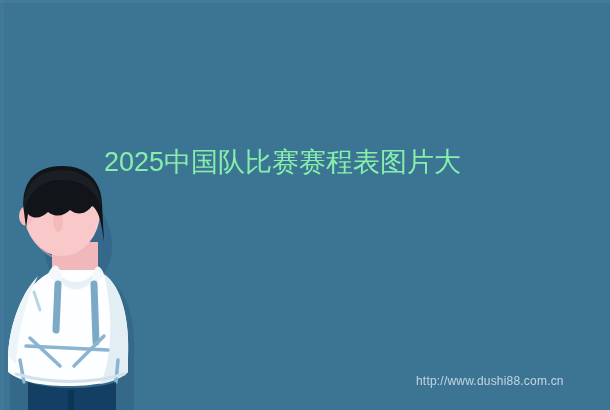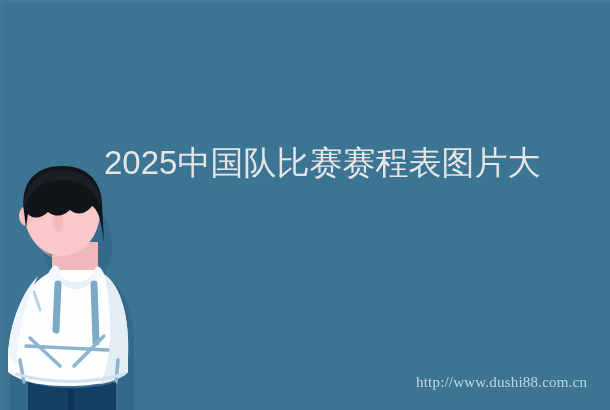--- a/index.html
+++ b/index.html
@@ -32,39 +32,38 @@
   }
 
   
   .title-block {
     position: absolute;
     left: 104px;
     top: 141px;
     width: 480px;
   }
   .title-line {
-    color: #e5e5e5;
-    font-size: 33px;
+    color: #86efac;
+    font-size: 27px;
     line-height: 43px;
     letter-spacing: 0px;
     white-space: nowrap;
     font-weight: 400;
   }
 
   
   .watermark {
     position: absolute;
     left: 416px;
     top: 374px;
     color: #dfe9ef;
     opacity: 0.82;
-    font-size: 15px;
+    font-size: 12px;
     letter-spacing: 0.2px;
     white-space: nowrap;
-    font-family: Liberation Serif, serif;
   }
 
   
   .figure {
     position: absolute;
     left: 0;
     top: 150px;
     width: 160px;
     height: 260px;
   }

